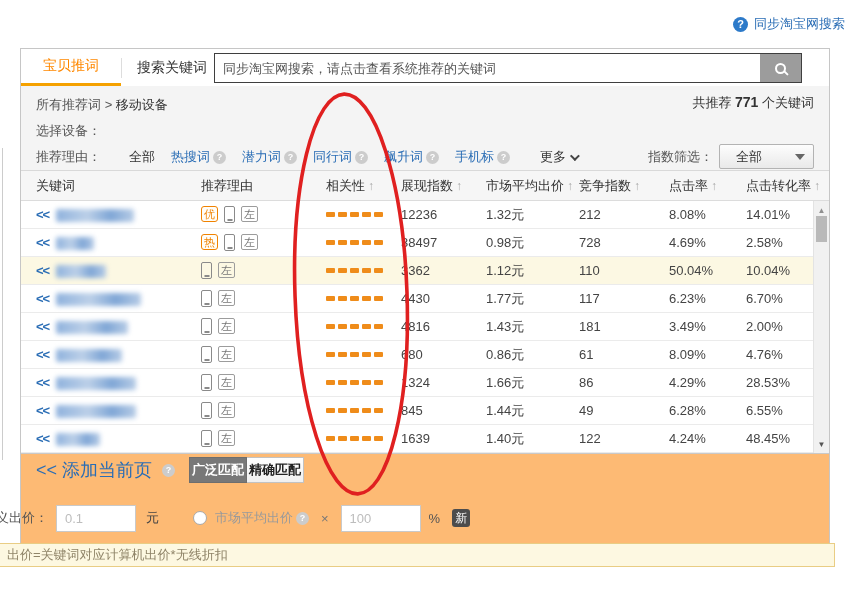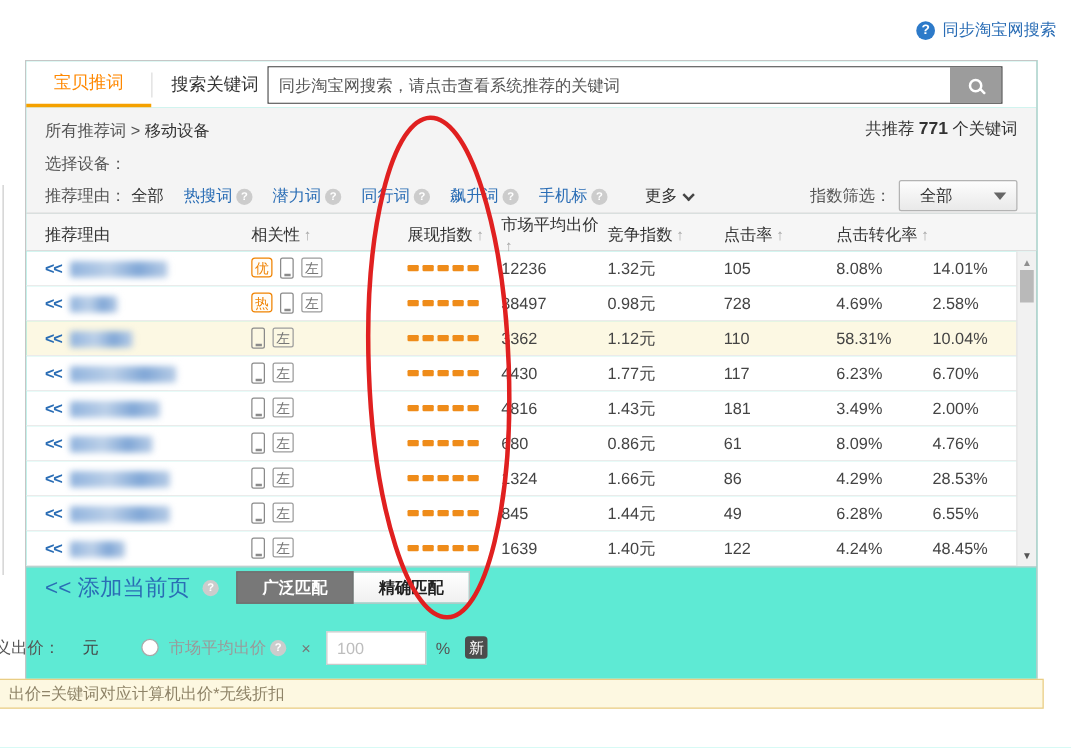--- a/index.html
+++ b/index.html
@@ -11,21 +11,21 @@
     color:#2a6db5; cursor:pointer; }
   .qicon-blue { display:inline-flex; width:15px; height:15px; border-radius:50%; background:#2d7ac9;
     color:#fff; font-size:11px; font-weight:bold; align-items:center; justify-content:center; }
   .qicon { display:inline-flex; width:13px; height:13px; border-radius:50%; background:#ccc;
     color:#fff; font-size:9px; font-weight:bold; align-items:center; justify-content:center; margin-left:3px; }
 
   .left-edge { position:absolute; left:2px; top:148px; width:1px; height:312px; background:#ccc; }
 
   
   .panel { position:absolute; left:20px; top:48px; width:810px; height:511px;
-    border:1px solid #c6c6c6; background:#5eead4; }
+    border:1px solid #c6c6c6; background:#fdba74; }
 
   
   .tabbar { position:relative; height:37px; display:flex; align-items:stretch; background:#fff; }
   .tab { display:flex; align-items:center; justify-content:center; width:100px; cursor:pointer; font-size:14px; }
   .tab.active { color:#f80; border-bottom:3px solid #f5a100; }
   .tab-sep { width:1px; height:20px; background:#ddd; align-self:center; }
   .searchwrap { position:absolute; left:193px; top:4px; width:588px; height:30px;
     border:1px solid #3f3f3f; display:flex; background:#fff; }
   .searchwrap input { flex:1; border:none; outline:none; padding:0 8px; font-size:13px; color:#444;
     font-family:inherit; }
@@ -36,21 +36,21 @@
     transform:rotate(45deg); right:-5px; bottom:-2px; border-radius:1px; }
 
   
   .filters { position:relative; height:85px; background:#f4f4f4; border-bottom:1px solid #d9d9d9;
     padding:6px 15px 0 15px; }
   .frow { height:26px; display:flex; align-items:center; }
   .crumb { color:#555;text-align:right; }
   .crumb b { color:#333; font-weight:normal; }
   .total { position:absolute; right:15px; top:8px; color:#333; }
   .total b { font-size:14px; }
-  .flabel { color:#555; margin-right:4px; }
+  .flabel { color:#555; margin-right:28px; }
   .fopt { margin-right:16px; cursor:pointer; display:inline-flex; align-items:center; }
   .fopt.blue { color:#2a6db5; }
   .fopt.dark { color:#333; }
   .more { color:#333; cursor:pointer; display:inline-flex; align-items:center; gap:4px; margin-left:14px; }
   .chev { width:7px; height:7px; border-right:2px solid #444; border-bottom:2px solid #444;
     transform:rotate(45deg) translateY(-2px); display:inline-block; }
   .idx-filter { position:absolute; right:15px; top:58px; display:flex; align-items:center; }
   .idx-filter .lbl { color:#555; margin-right:6px; }
   .select { width:95px; height:25px; border:1px solid #b3b3b3; border-radius:2px;
     background:linear-gradient(#fdfdfd,#e9e9e9); display:flex; align-items:center;
@@ -86,21 +86,21 @@
   .scrollbar { position:absolute; right:0; top:0; width:16px; height:252px; background:#f1f1f1;
     border-left:1px solid #e3e3e3; }
   .sb-up { position:absolute; top:5px; left:0; width:100%; text-align:center; color:#8f8f8f; font-size:8px; cursor:pointer; }
   .sb-thumb { position:absolute; top:15px; left:2px; width:11px; height:26px; background:#b9b9b9; cursor:grab; }
   .sb-down { position:absolute; bottom:4px; left:0; width:100%; text-align:center; color:#555; font-size:8px; cursor:pointer; }
 
   
   .pfooter { height:33px; border-top:1px solid #c9c9c9; display:flex; align-items:center; padding-left:15px; }
   .addpage { color:#2a6db5; cursor:pointer; font-size:18px; }
   .pfooter .qicon { margin:0 14px 0 10px; }
-  .btn { height:26px; padding:0 20px; font-weight:bold; font-size:13px; display:inline-flex;
+  .btn { height:26px; padding:0 2px; font-weight:bold; font-size:13px; display:inline-flex;
     align-items:center; cursor:pointer; font-family:inherit; }
   .btn.broad { background:#787878; color:#fff; border:1px solid #6e6e6e; }
   .btn.exact { background:linear-gradient(#fff,#f0f0f0); color:#222; border:1px solid #c2c2c2; border-left:none; }
 
   
   .bidbar { position:absolute; left:-4px; top:504px; display:flex; align-items:center; height:28px; }
   .bidbar .cut-label { color:#555; margin-right:8px; }
   .bid-input { width:80px; height:27px; border:1px solid #c9c9c9; background:#fff; padding:0 8px;
     color:#bbb; font-size:13px; font-family:inherit; outline:none; }
   .bid-input::placeholder { color:#bdbdbd; opacity:1; }
@@ -169,20 +169,21 @@
     <div class="idx-filter">
       <span class="lbl">指数筛选：</span>
       <div class="select">
         <span>全部</span>
         <span class="tri-down"></span>
       </div>
     </div>
   </div>
 
   <div class="thead" id="table-header">
+      <div class="thcell"><span>关键词</span></div>
       <div class="thcell"><span>推荐理由</span></div>
       <div class="thcell"><span>相关性</span><span class="arrow">↑</span></div>
       <div class="thcell"><span>展现指数</span><span class="arrow">↑</span></div>
       <div class="thcell"><span>市场平均出价</span><span class="arrow">↑</span></div>
       <div class="thcell"><span>竞争指数</span><span class="arrow">↑</span></div>
       <div class="thcell"><span>点击率</span><span class="arrow">↑</span></div>
       <div class="thcell"><span>点击转化率</span><span class="arrow">↑</span></div>
     </div>
   <div class="tbody">
     <div id="rows-container">
@@ -191,21 +192,21 @@
           <div><span class="badge orange">优</span><span class="phone-ic"></span><span class="badge gray">左</span></div>
           <div class="bars">
             <span class="bar"></span>
             <span class="bar"></span>
             <span class="bar"></span>
             <span class="bar"></span>
             <span class="bar"></span>
           </div>
           <div>12236</div>
           <div>1.32元</div>
-          <div>105</div>
+          <div>212</div>
           <div>8.08%</div>
           <div>14.01%</div>
         </div>
         <div class="kw-row">
           <div><span class="addmark">&lt;&lt;</span><span class="kwblur" style="width: 38px;"></span></div>
           <div><span class="badge orange">热</span><span class="phone-ic"></span><span class="badge gray">左</span></div>
           <div class="bars">
             <span class="bar"></span>
             <span class="bar"></span>
             <span class="bar"></span>
@@ -224,21 +225,21 @@
           <div class="bars">
             <span class="bar"></span>
             <span class="bar"></span>
             <span class="bar"></span>
             <span class="bar"></span>
             <span class="bar"></span>
           </div>
           <div>3362</div>
           <div>1.12元</div>
           <div>110</div>
-          <div>58.31%</div>
+          <div>50.04%</div>
           <div>10.04%</div>
         </div>
         <div class="kw-row">
           <div><span class="addmark">&lt;&lt;</span><span class="kwblur" style="width: 85px;"></span></div>
           <div><span class="phone-ic"></span><span class="badge gray">左</span></div>
           <div class="bars">
             <span class="bar"></span>
             <span class="bar"></span>
             <span class="bar"></span>
             <span class="bar"></span>
@@ -341,20 +342,21 @@
   <div class="pfooter">
     <span class="addpage">&lt;&lt; 添加当前页</span>
     <span class="qicon">?</span>
     <button class="btn broad">广泛匹配</button>
     <button class="btn exact">精确匹配</button>
   </div>
 </div>
 
 <div class="bidbar">
   <span class="cut-label">义出价：</span>
+  <input class="bid-input" type="text" placeholder="0.1" style="">
   <span class="unit">元</span>
   <span class="radio"></span>
   <span class="gray-label">市场平均出价</span>
   <span class="qicon">?</span>
   <span class="times">×</span>
   <input class="bid-input" type="text" placeholder="100" style="">
   <span class="pct">%</span>
   <span class="new-badge">新</span>
 </div>
 

